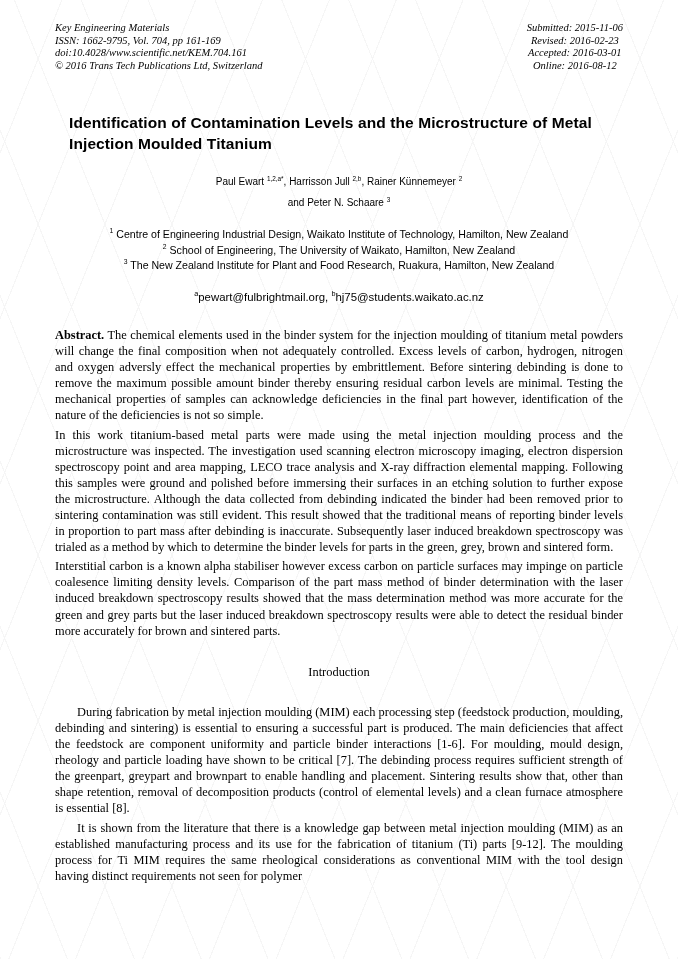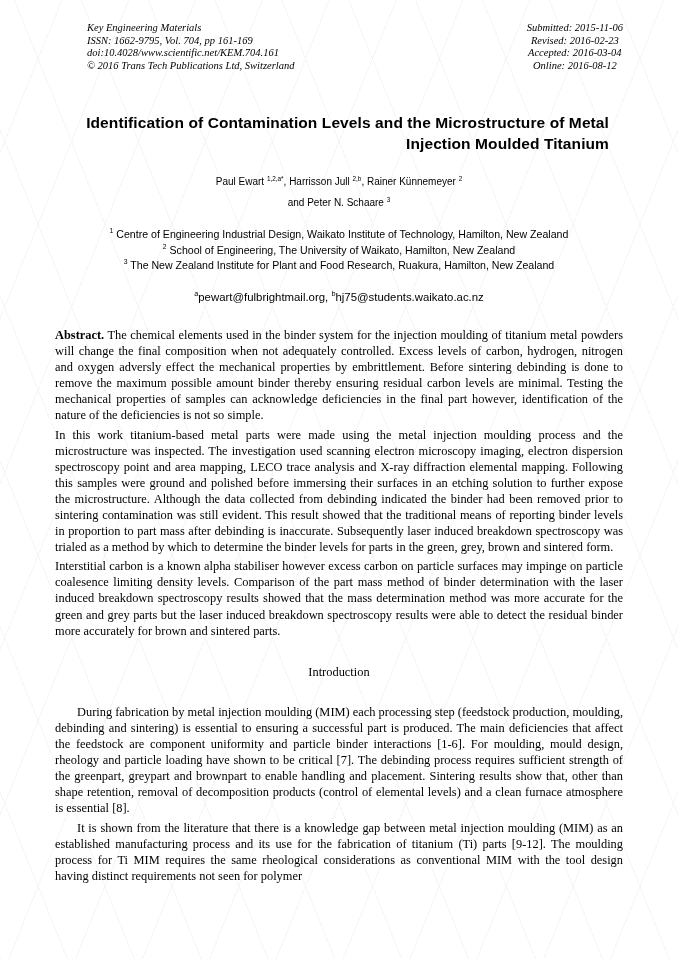--- a/index.html
+++ b/index.html
@@ -38,26 +38,26 @@
     display: flex;
     justify-content: space-between;
     align-items: flex-start;
     font-family: "Liberation Serif", serif;
     font-style: italic;
     font-size: 10.5px;
     line-height: 12.6px;
   }
   .journal-header .left { text-align: left; }
   .journal-header .right { text-align: center; white-space: nowrap; }
-  .jh-line { display: block; margin-left: 32px; }
+  .jh-line { display: block; }
 
   
   .title {
     margin: 40px 14px 0 14px;
-    text-align: right;
+    text-align: left;
     font-family: "Liberation Sans", sans-serif;
     font-weight: bold;
     font-size: 15.5px;
     line-height: 21px;
     letter-spacing: 0.1px;
   }
 
   
   .authors {
     margin: 17px 20px 0 20px;
@@ -134,21 +134,21 @@
     <div class="journal-header">
       <div class="left">
         <span class="jh-line">Key Engineering Materials</span>
         <span class="jh-line">ISSN: 1662-9795, Vol. 704, pp 161-169</span>
         <span class="jh-line">doi:10.4028/www.scientific.net/KEM.704.161</span>
         <span class="jh-line">© 2016 Trans Tech Publications Ltd, Switzerland</span>
       </div>
       <div class="right">
         <span class="jh-line">Submitted: 2015-11-06</span>
         <span class="jh-line">Revised: 2016-02-23</span>
-        <span class="jh-line">Accepted: 2016-03-04</span>
+        <span class="jh-line">Accepted: 2016-03-01</span>
         <span class="jh-line">Online: 2016-08-12</span>
       </div>
     </div>
 
     <h1 class="title">Identification of Contamination Levels and the Microstructure of Metal Injection Moulded Titanium</h1>
 
     <div class="authors">
       <span>Paul Ewart </span><sup>1,2,a*</sup><span>, Harrisson Jull </span><sup>2,b</sup><span>, Rainer Künnemeyer </span><sup>2</sup><br>
       <span>and Peter N. Schaare </span><sup>3</sup>
     </div>

